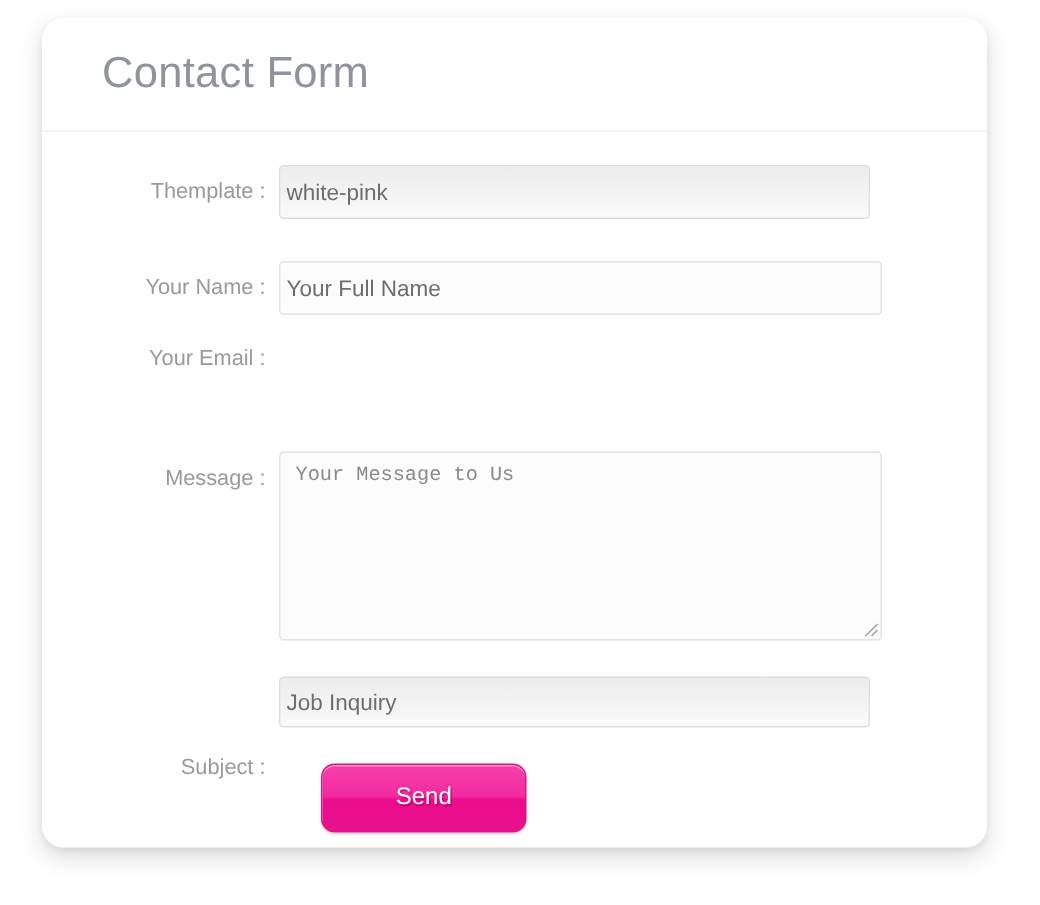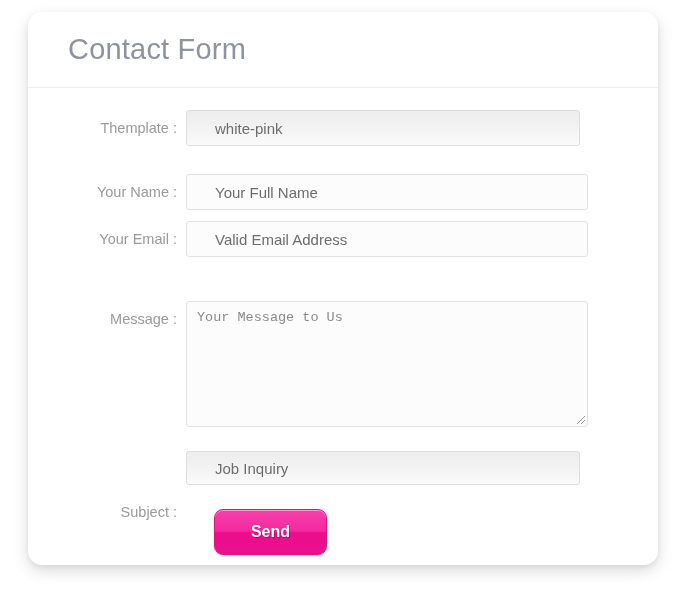--- a/index.html
+++ b/index.html
@@ -92,21 +92,21 @@
     position: absolute;
     left: 158px;
     box-sizing: border-box;
   }
 
   
   input.txt {
     width: 100%;
     height: 100%;
     box-sizing: border-box;
-    padding: 0 28px;
+    padding: 0 4px;
     font-family: "Liberation Sans", sans-serif;
     font-size: 15px;
     color: #6d6d6d;
     background: #fcfcfc;
     border: 1px solid #e2e2e2;
     border-radius: 3px;
     outline: none;
   }
   input.txt::placeholder { color: #6d6d6d; opacity: 1; }
 
@@ -142,31 +142,31 @@
     width: 13px;
     height: 13px;
     pointer-events: none;
   }
 
   
   .send-btn {
     position: absolute;
     left: 186px;
     top: 497px;
-    width: 113px;
+    width: 137px;
     height: 46px;
     border: 1px solid #d6197f;
     border-radius: 9px;
     background: linear-gradient(to bottom, #f73fad 0%, #f32a9f 48%, #ec0c8c 52%, #e8128e 100%);
     box-shadow: inset 0 1px 0 rgba(255,255,255,0.45),
                 0 1px 2px rgba(0,0,0,0.18);
     color: #ffffff;
     font-family: "Liberation Sans", sans-serif;
     font-size: 16px;
-    font-weight: bold;
+    font-weight: normal;
     text-shadow: 1px 1px 1px rgba(0,0,0,0.25);
     cursor: pointer;
     padding: 0;
   }
 </style>
 </head>
 <body>
 
 <div id="app">
 
@@ -187,23 +187,20 @@
 
       <div class="row" style="top:86px; height:36px;">
         <div class="field-label" style="top:10px;">Your Name :</div>
         <div class="control" style="top:0; width:402px; height:36px;">
           <input class="txt" type="text" placeholder="Your Full Name" style="">
         </div>
       </div>
 
       <div class="row" style="top:133px; height:36px;">
         <div class="field-label" style="top:10px;">Your Email :</div>
-        <div class="control" style="top:0; width:402px; height:36px;">
-          <input class="txt" type="text" placeholder="Valid Email Address" style="">
-        </div>
       </div>
 
       <div class="row" style="top:213px; height:126px;border-radius:28px;">
         <div class="field-label" style="top:10px;">Message :</div>
         <div class="control" style="top:0; width:402px; height:126px;">
           <textarea class="msg" placeholder="Your Message to Us" style=""></textarea>
           <svg class="resize-grip" viewBox="0 0 13 13">
             <g stroke="#9b9b9b" stroke-width="1">
               <line x1="12" y1="4" x2="4" y2="12"></line>
               <line x1="12" y1="8" x2="8" y2="12"></line>

